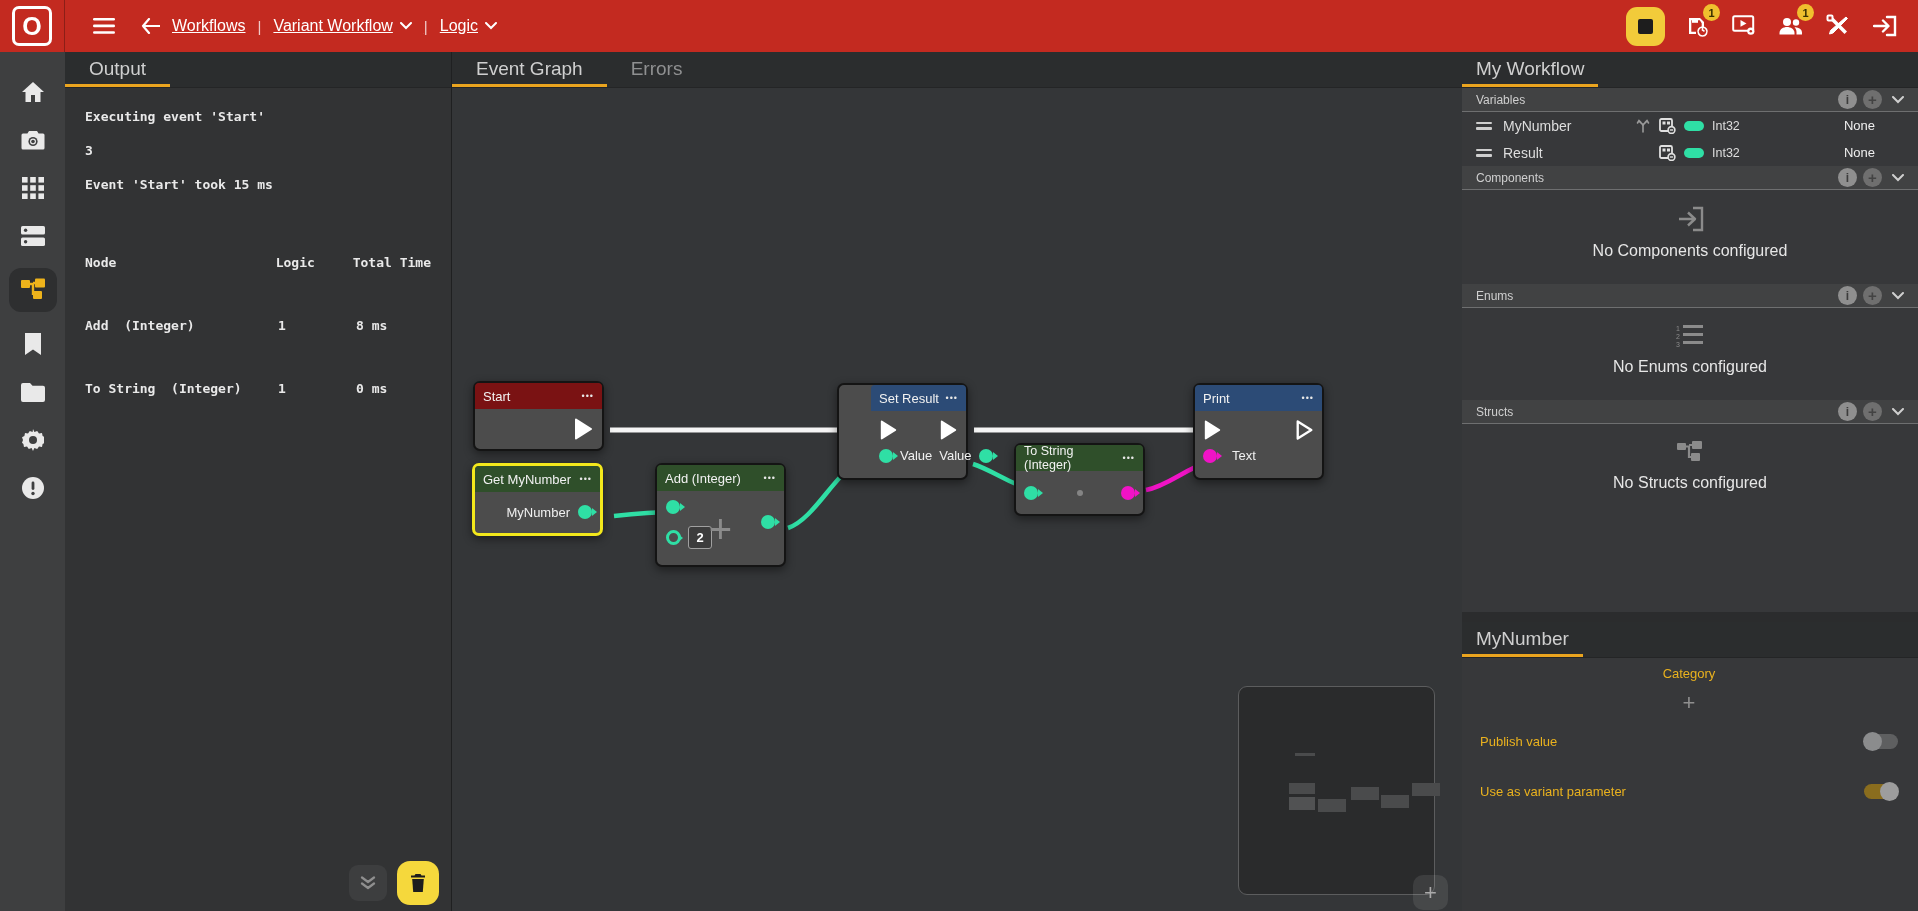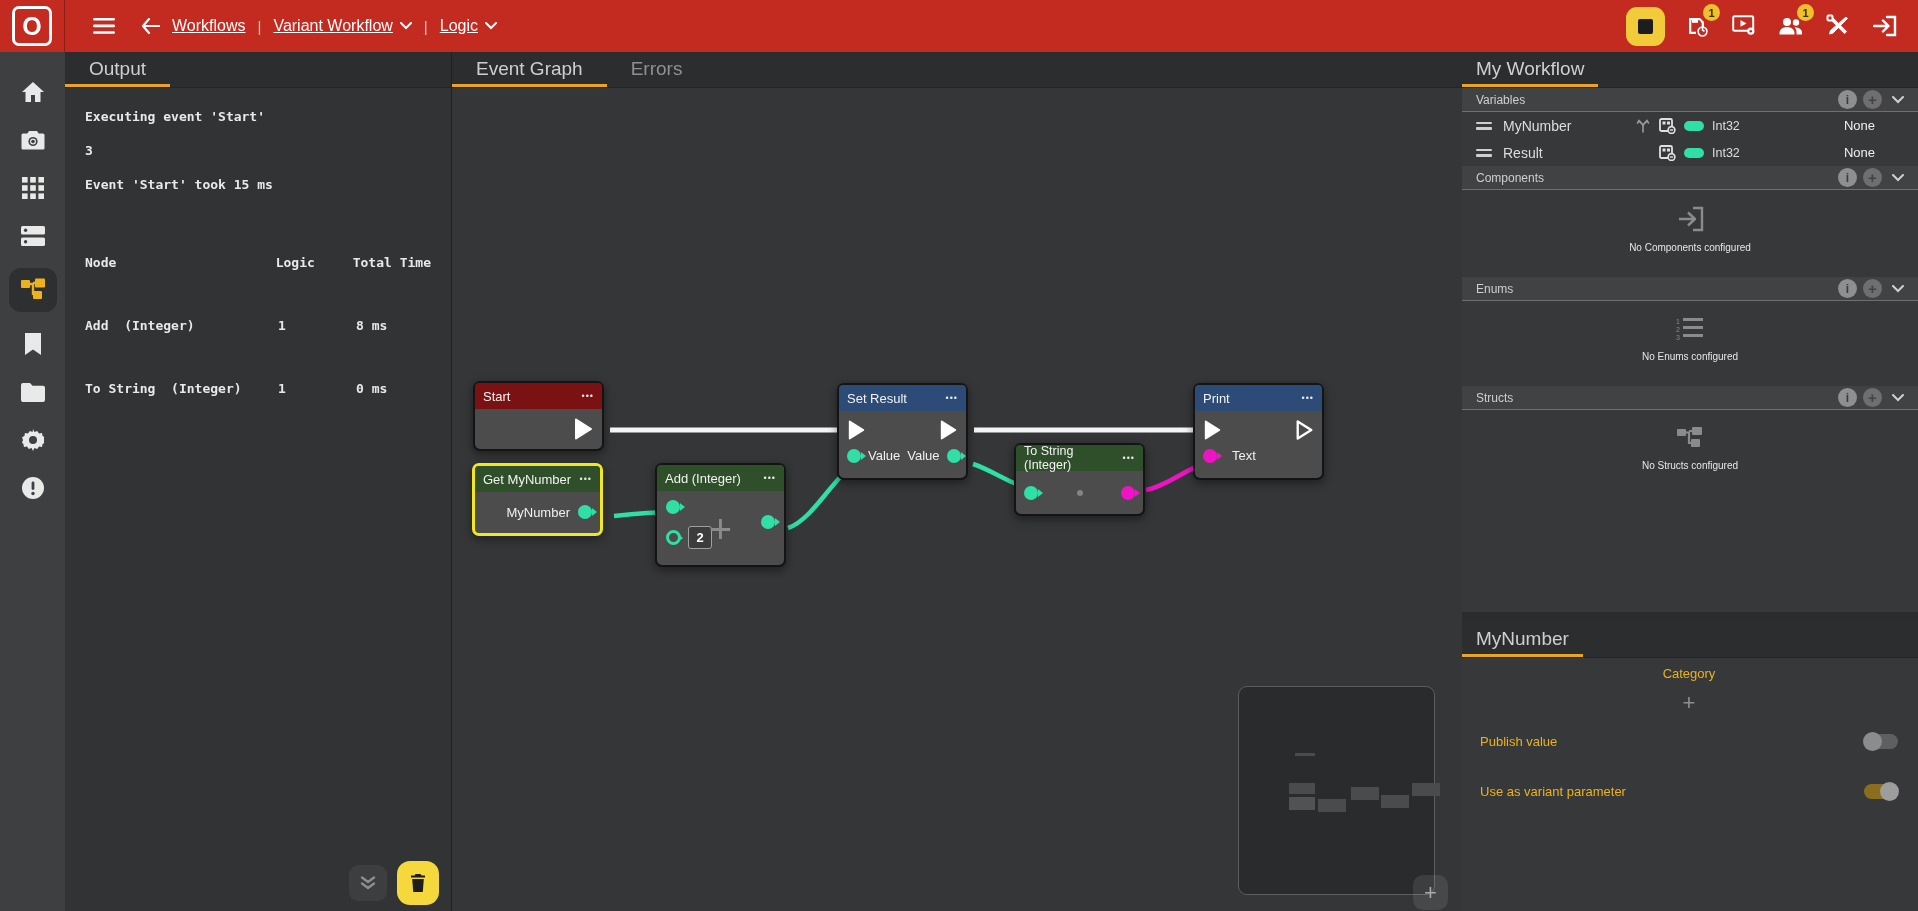--- a/index.html
+++ b/index.html
@@ -110,21 +110,21 @@
   .sec-chev{color:#cfcfcf;cursor:pointer;margin-left:4px;}
   .var-row{height:27px;display:flex;align-items:center;padding:0 43px 0 14px;color:#dedede;font-size:14px;}
   .drag-handle{width:16px;display:flex;flex-direction:column;gap:3px;margin-right:11px;cursor:grab;}
   .drag-handle span{height:2.5px;background:#cfcfcf;border-radius:1px;}
   .var-name{width:132px;font-weight:500;}
   .var-icons{display:flex;align-items:center;gap:8px;width:120px;}
   .type-pill{width:20px;height:10px;border-radius:5px;background:var(--teal);flex:none;}
   .var-type{font-size:12.5px;font-weight:500;flex:1;}
   .var-value{margin-left:auto;font-size:13px;font-weight:500;color:#efefef;}
   .empty-block{display:flex;flex-direction:column;align-items:center;padding:16px 0 24px 0;color:#e6e6e6;}
-  .empty-text{font-size:10px;margin-top:10px;text-align:center;}
+  .empty-text{font-size:16px;margin-top:10px;text-align:center;}
   .field-row{display:flex;align-items:center;justify-content:space-between;padding:0 20px 0 18px;height:50px;}
   .field-label{color:#eab21e;font-size:13px;font-weight:500;}
   .field-plus{color:#8f8f8f;font-size:22px;cursor:pointer;}
   .toggle{width:34px;height:15px;border-radius:8px;position:relative;cursor:pointer;}
   .toggle .knob{position:absolute;top:-2px;width:19px;height:19px;border-radius:50%;background:#9d9d9d;}
   .toggle.off{background:#5e5f60;}
   .toggle.off .knob{left:-1px;background:#8b8c8d;}
   .toggle.on{background:#8a6d1e;}
   .toggle.on .knob{right:-1px;}
 </style>
@@ -411,21 +411,21 @@
       </div>
       <div class="node-body" style="height:74px;">
         <span class="port teal" style="position:absolute;left:9px;top:9px;"></span>
         <span class="port teal hollow" style="position:absolute;left:9px;top:39px;"></span>
         <span class="valbox" style="position:absolute;left:31px;top:35px;">2</span>
         <span class="plus-op" style="top:38px;">+</span>
         <span class="port teal" style="position:absolute;right:9px;top:24px;"></span>
       </div>
     </div>
 
-    <div class="node" style="left:385px;top:294px;height:97px;">
+    <div class="node" style="left:385px;top:294px;height:97px;padding-left:32px;">
       <div class="node-header hdr-blue">
         <span>Set Result</span>
         <span class="dots">•••</span>
       </div>
       <div class="node-body">
         <div class="exec-row" style="height:37px;">
           <span class="icon">
               <svg width="19" height="22" viewBox="0 0 21 24">
                 <path d="M3 2.5 L18 12 L3 21.5 Z" fill="#fff" stroke="#fff" stroke-width="2" stroke-linejoin="round"></path>
               </svg>

